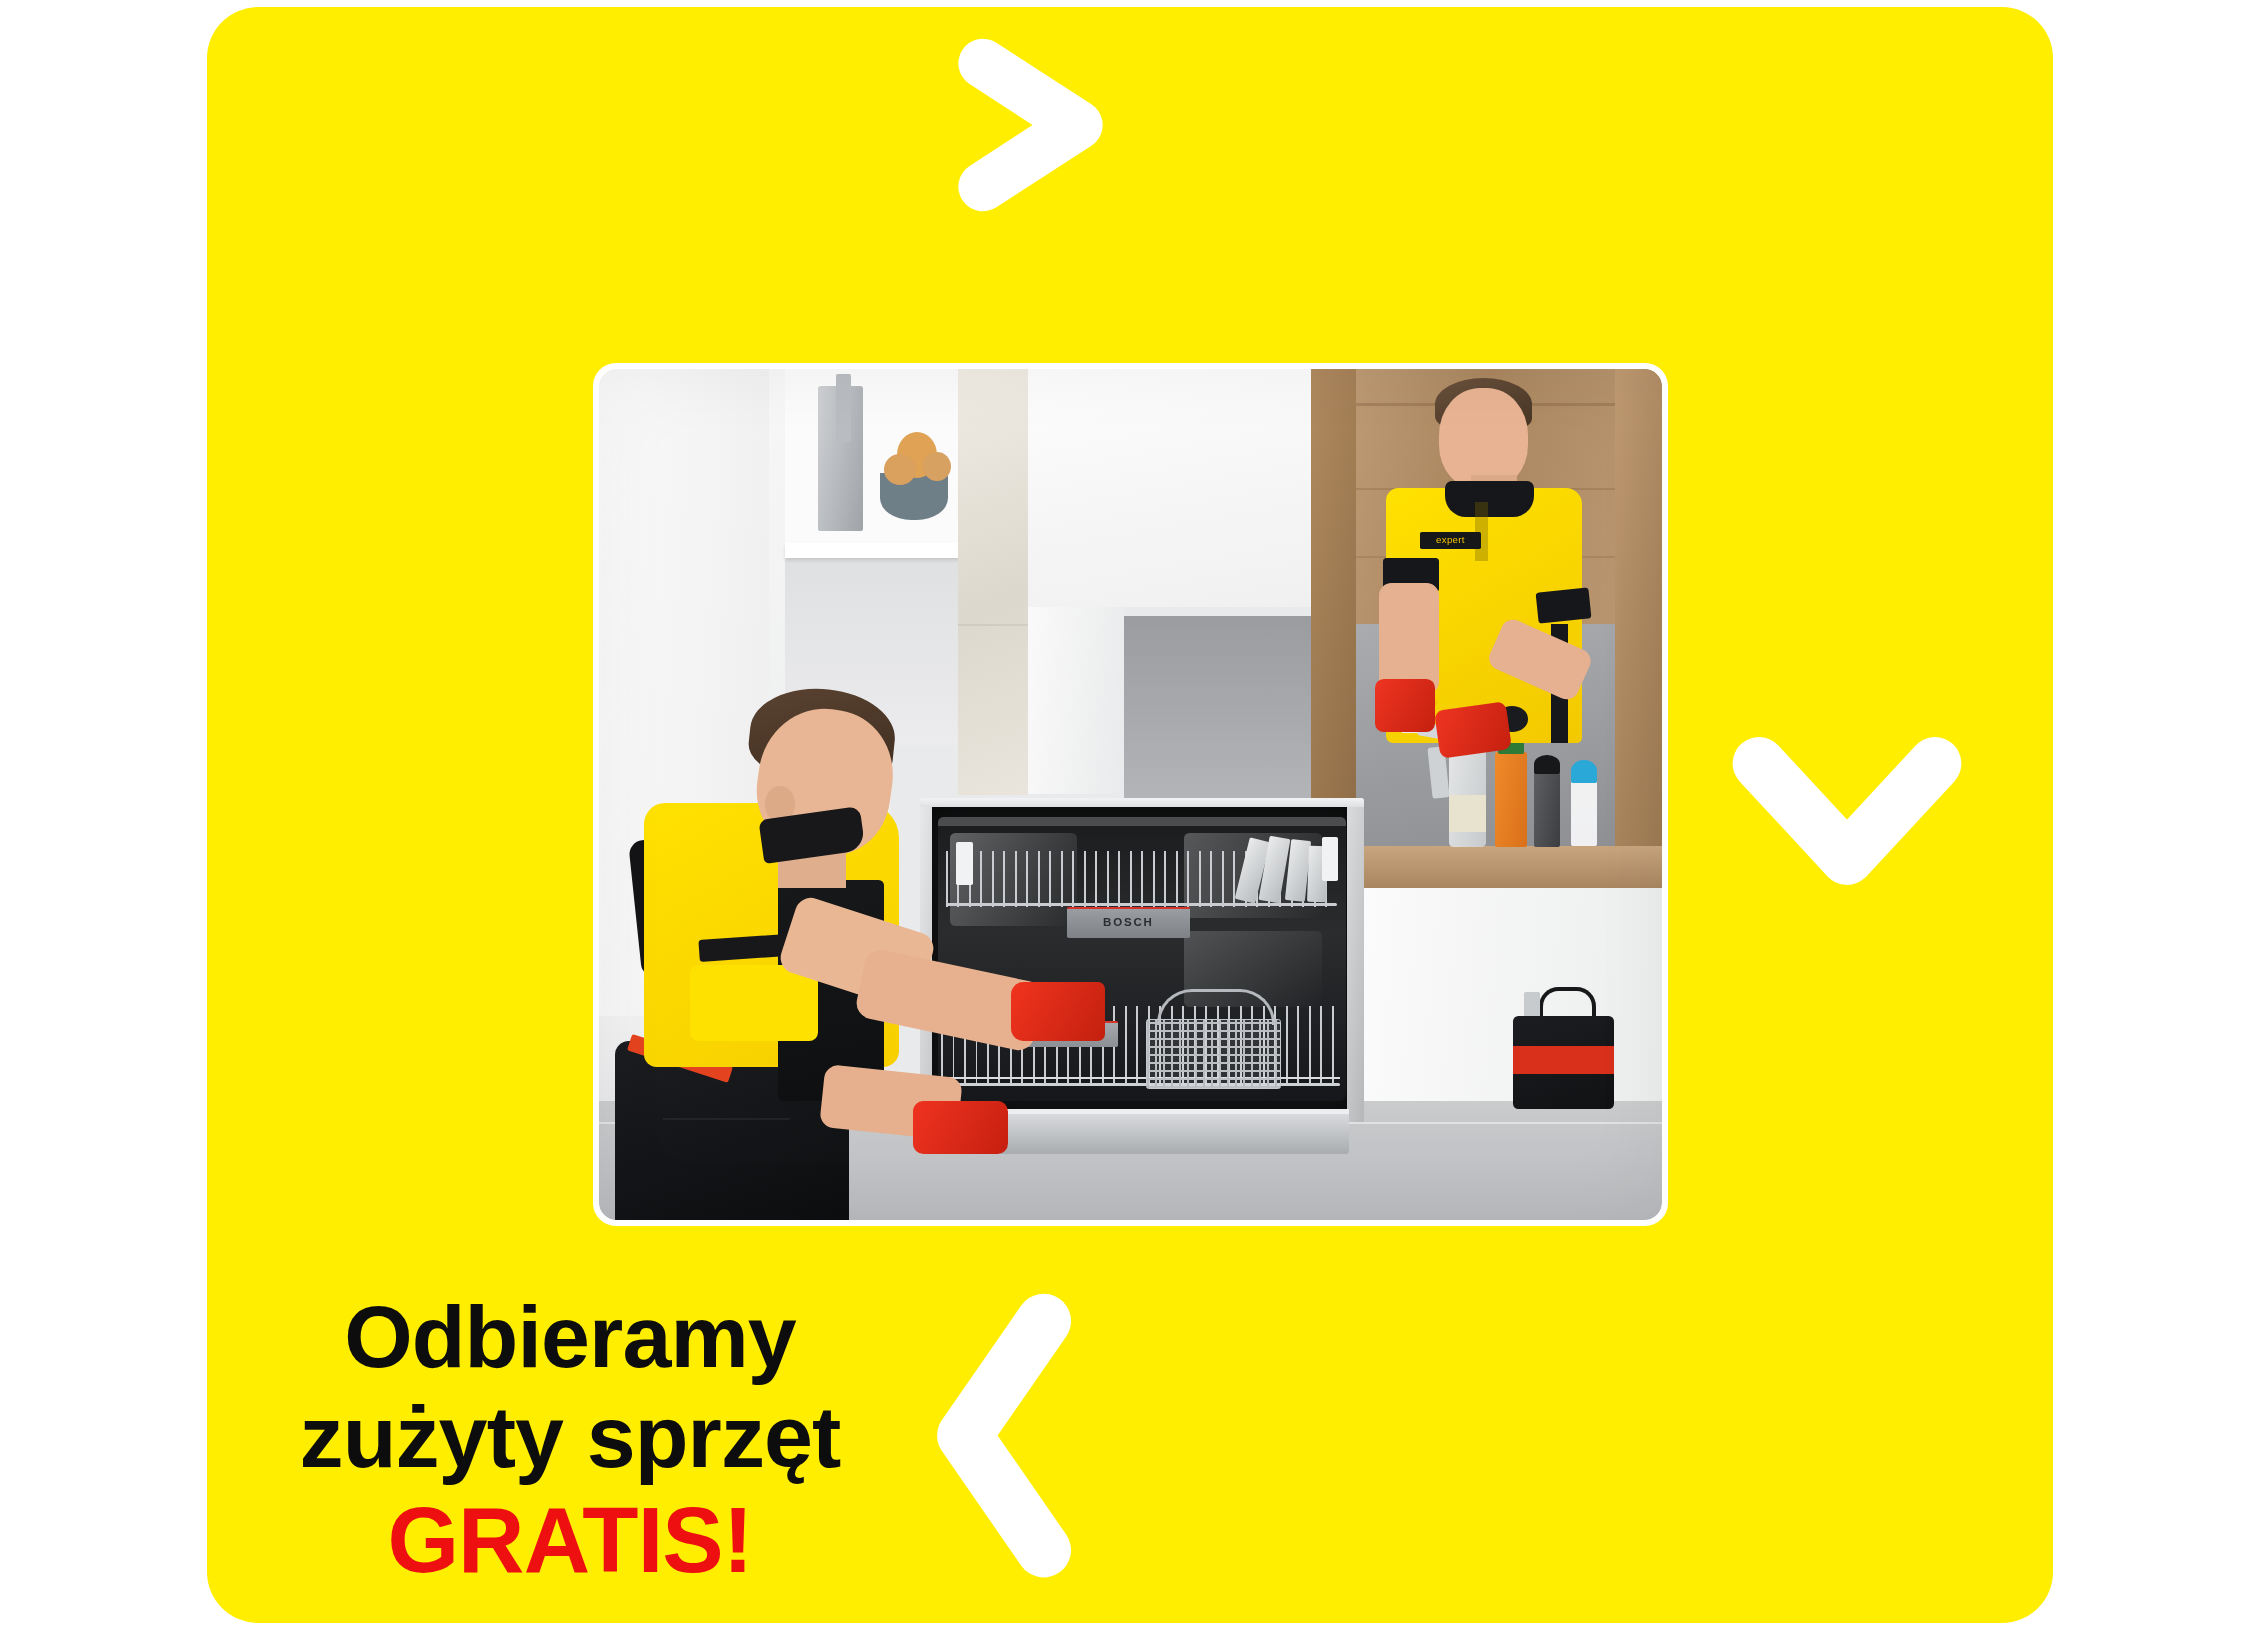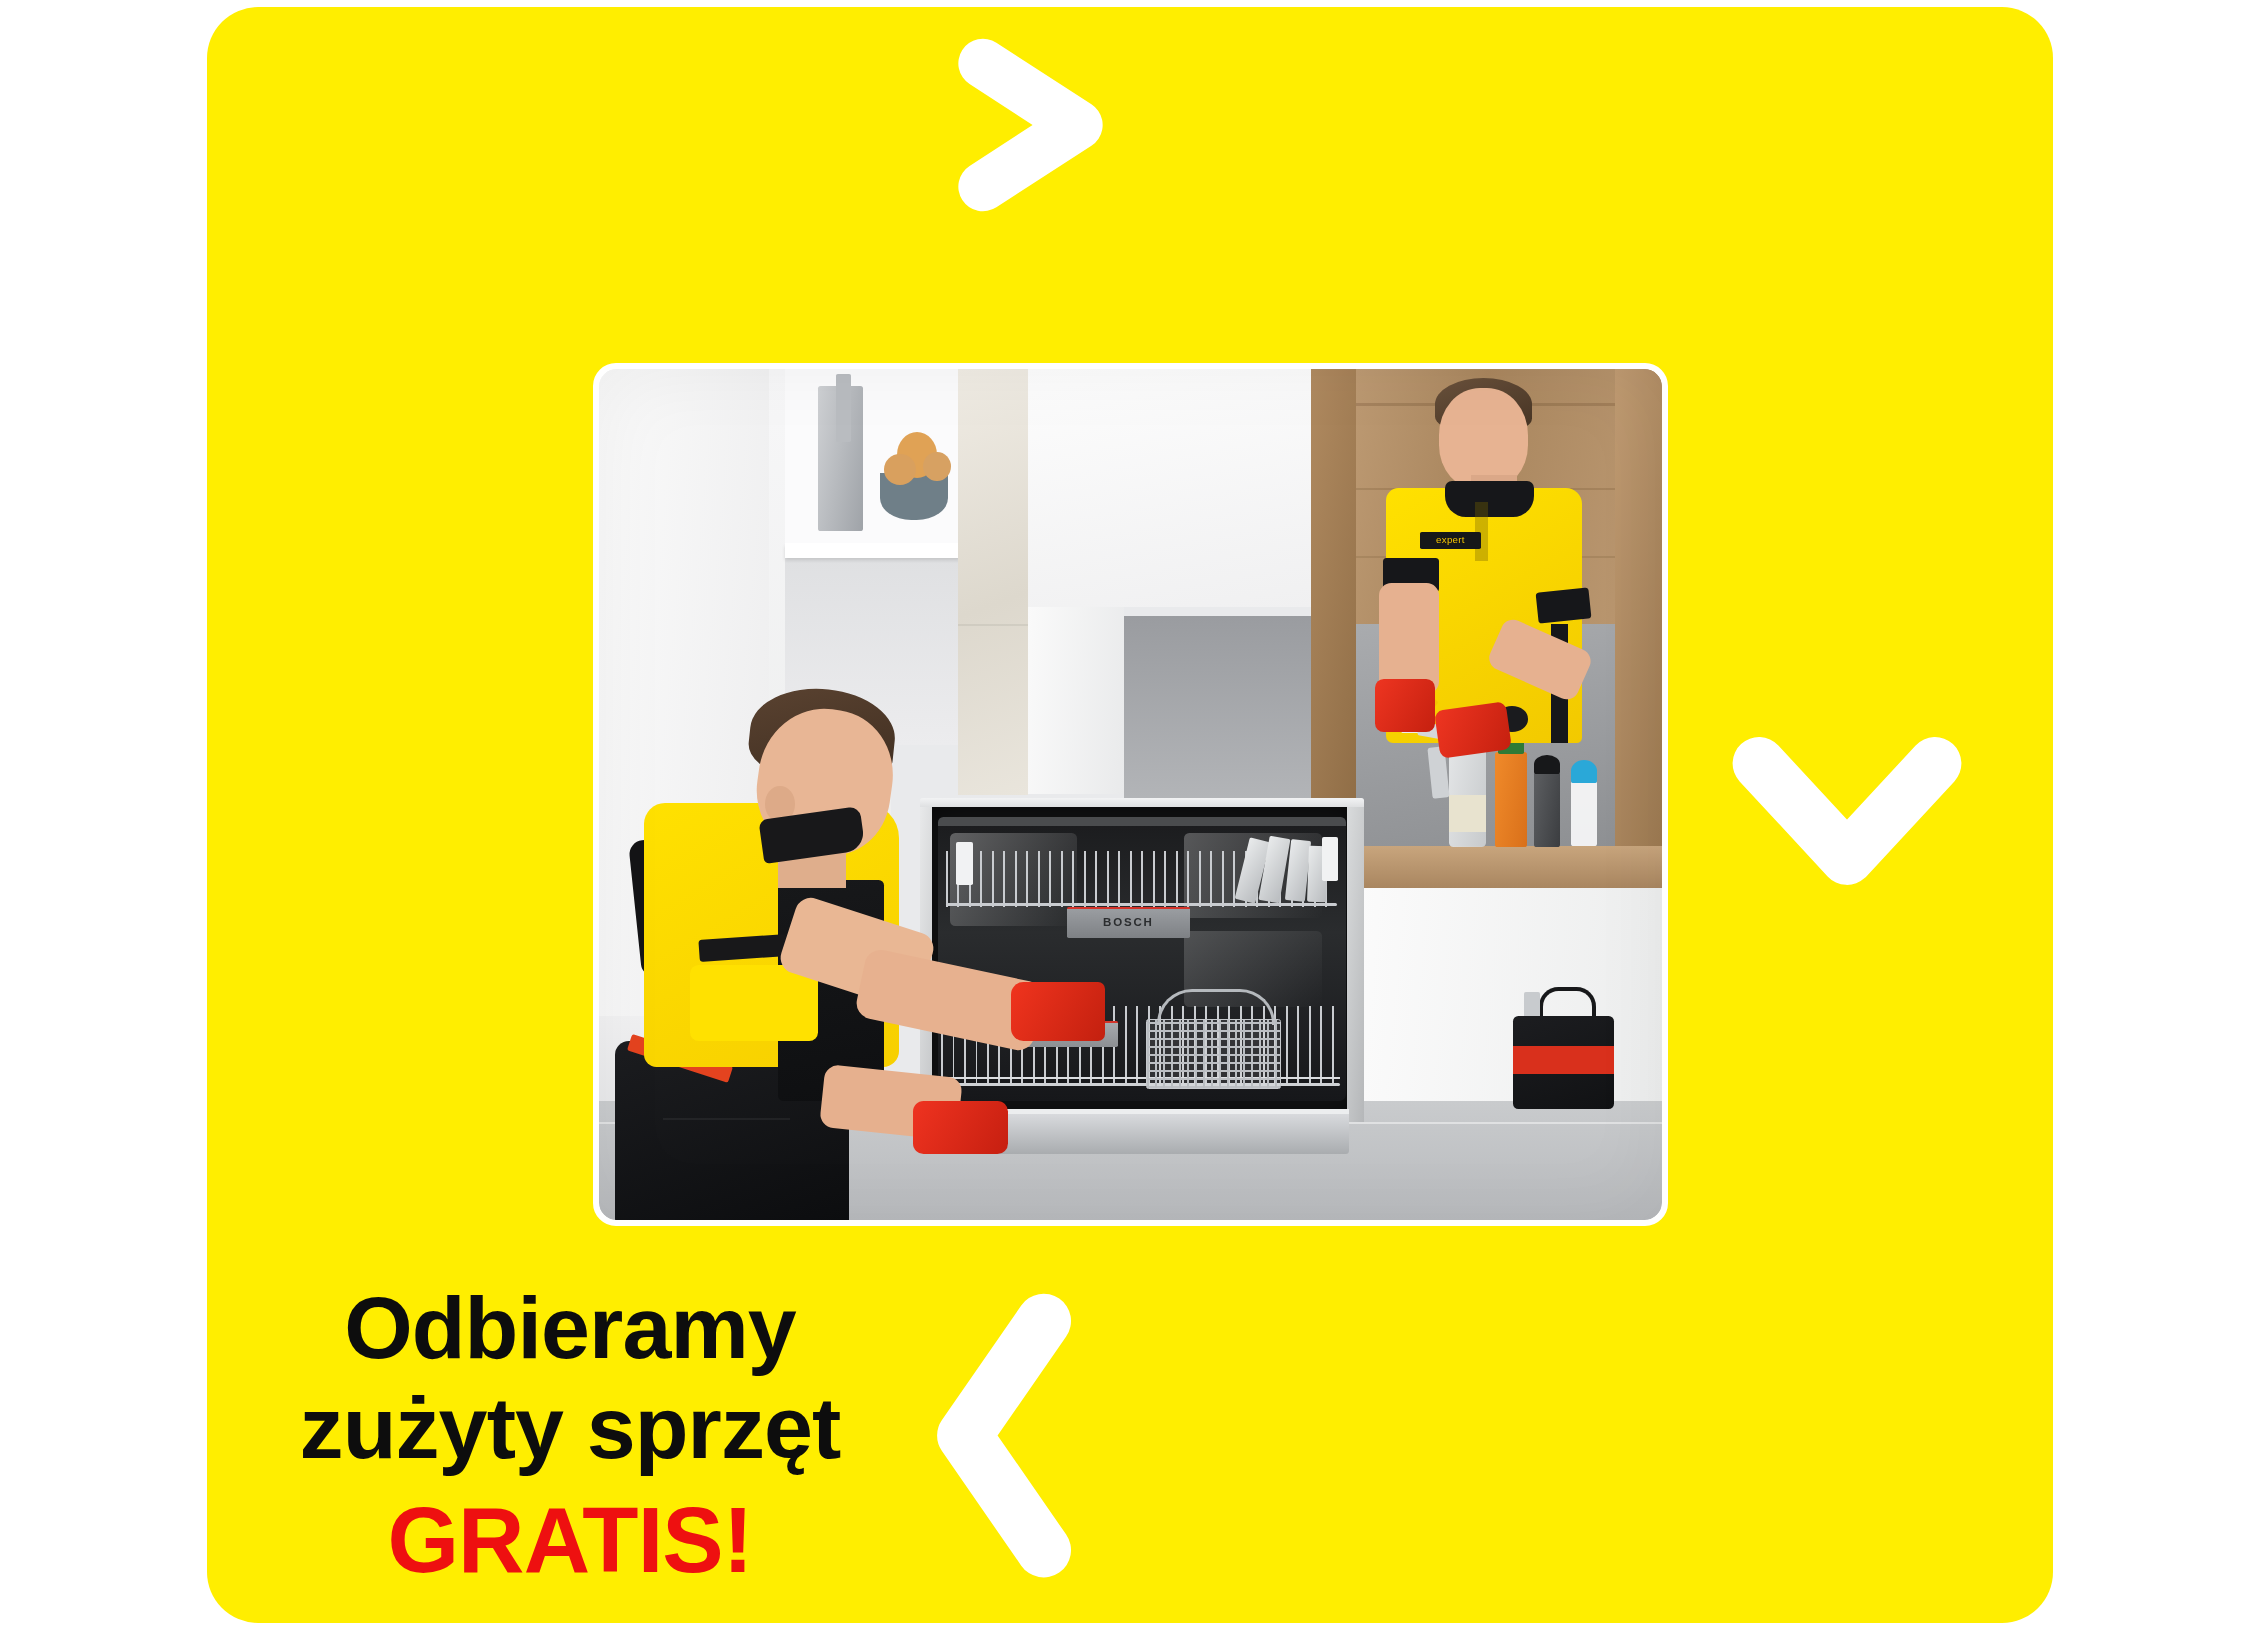--- a/index.html
+++ b/index.html
@@ -36,23 +36,23 @@
   .stack{
     position:absolute;
     left:217px; top:1284px;
     width:706px;
     text-align:center;
     line-height:1.0;
     color:#0d0d0d;
     font-weight:700;
     letter-spacing:-0.9px;
   }
-  .stack .l1{ font-size:88px; display:block; }
+  .stack .l1{ font-size:88px; display:block;margin-top:9px; }
   .stack .l2{ font-size:88px; display:block; margin-top:12.4px;}
-  .stack .l3{ font-size:92px; display:block; margin-top:22px; color:var(--red,#ee1010); }
+  .stack .l3{ font-size:92px; display:block; margin-top:13px; color:var(--red,#ee1010); }
 
   
   .chev{position:absolute;}
   .chev svg{display:block;width:100%;height:100%;}
   #chev-right{ left:951px; top:37px;  width:159px; height:176px; }
   #chev-down { left:1729px; top:730px; width:236px; height:176px; }
   #chev-left { left:913px; top:1284px;width:168px; height:304px; }
 
   
   .photo-frame{

